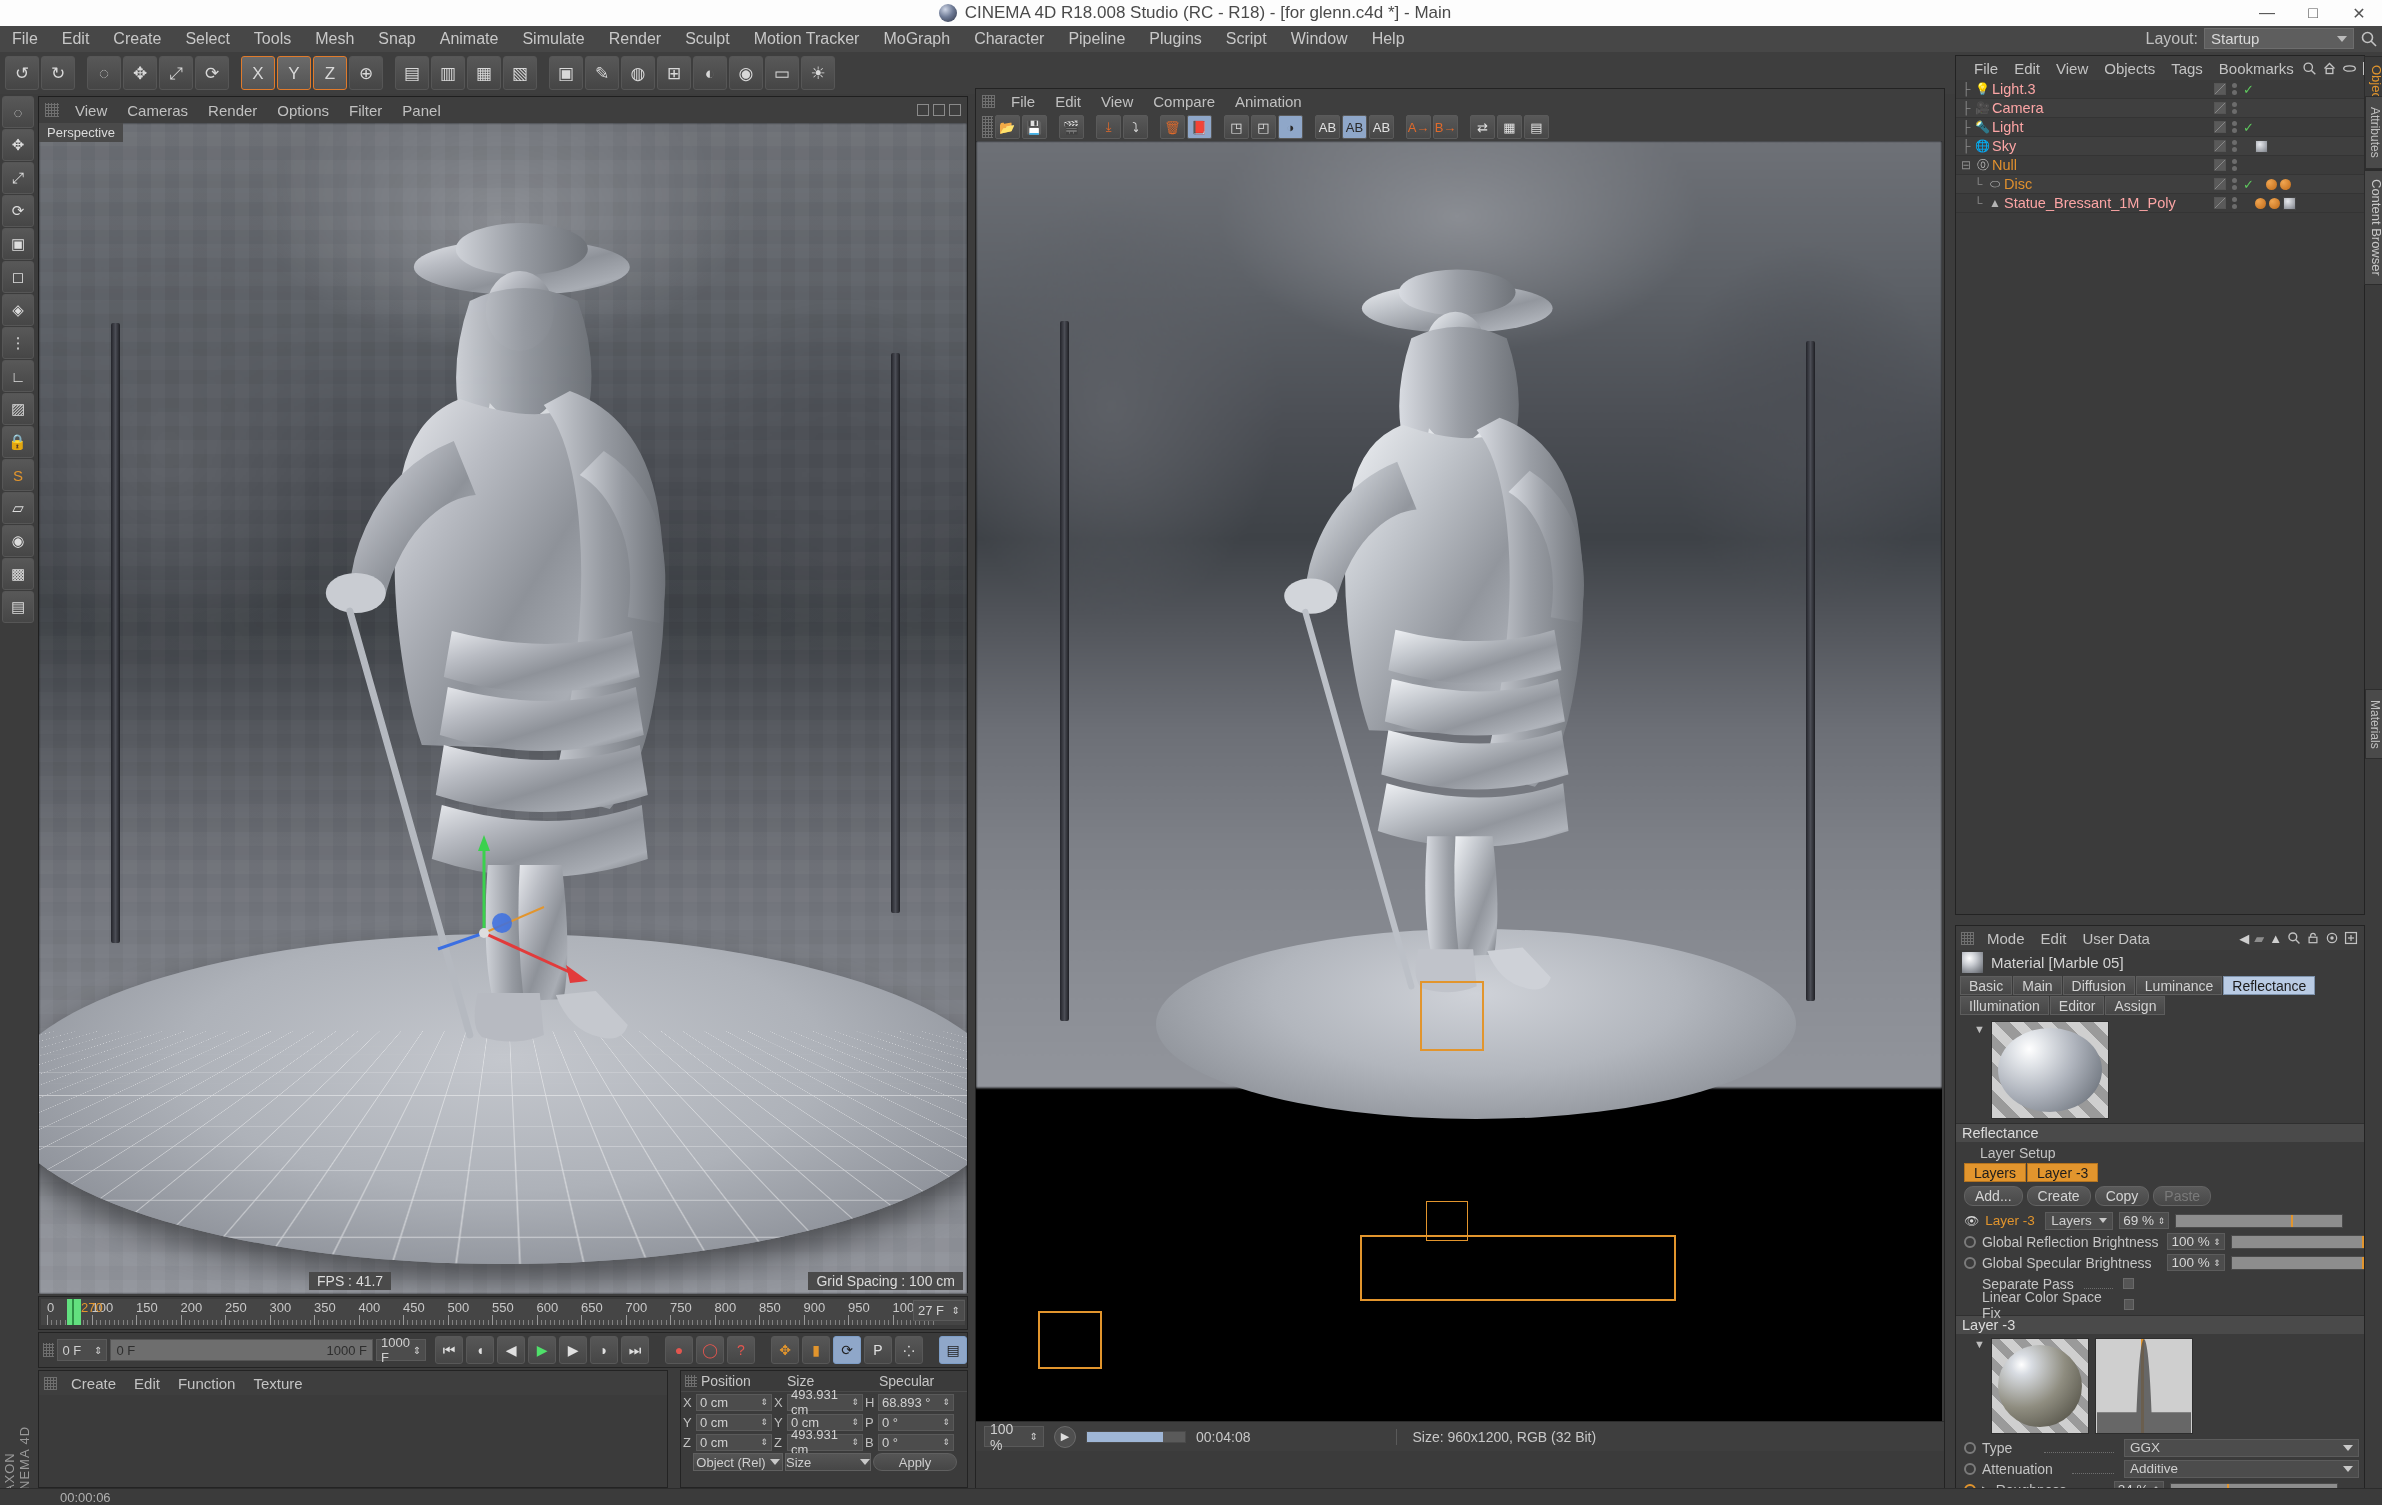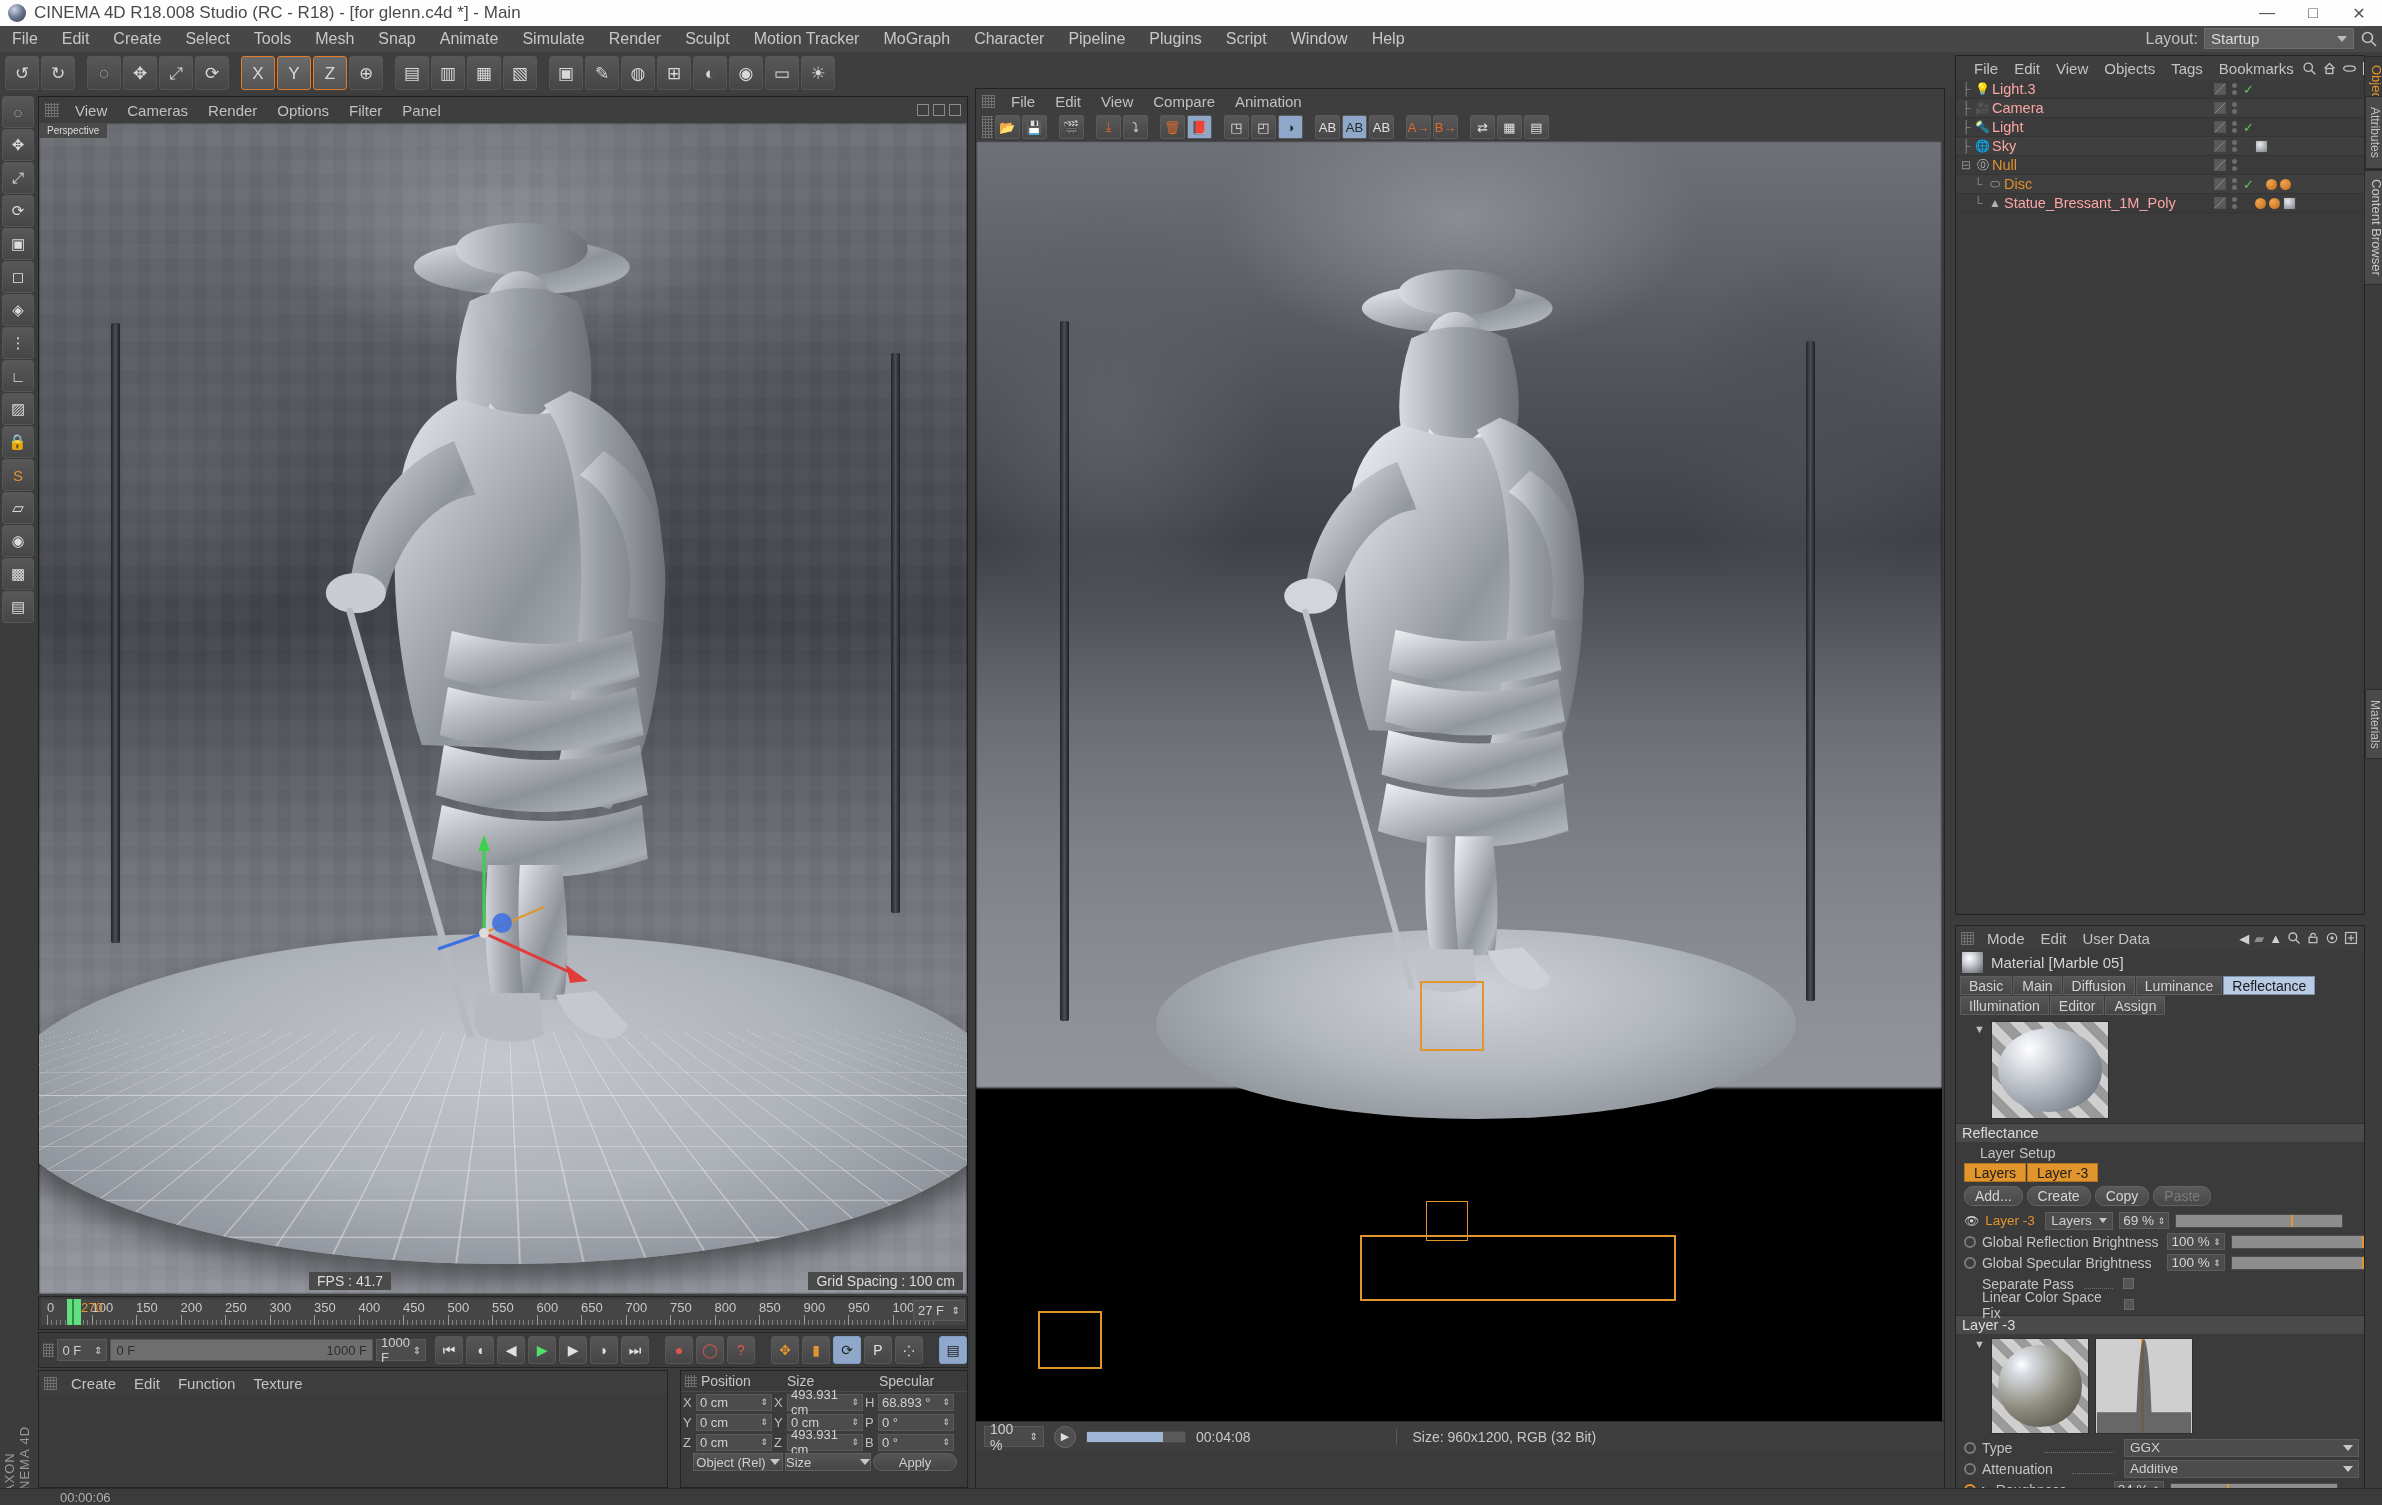--- a/index.html
+++ b/index.html
@@ -2,21 +2,21 @@
 <html><head>
 <meta charset="utf-8">
 <style>
   * { box-sizing: border-box; margin:0; padding:0; }
   html,body { width:2382px; height:1505px; overflow:hidden;
     background:#3c3c3c; font-family:"Liberation Sans", sans-serif; }
   body { position:relative; font-size:17px; color:#b4b4b4; }
 
   
   .titlebar { position:absolute; left:0; top:0; width:2382px; height:26px;
-    background:#fdfdfd; display:flex; align-items:center; }
+    background:#fdfdfd; display:flex; align-items:center;justify-content:center; }
   .titlebar .c4dlogo { width:18px; height:18px; margin-left:8px; margin-right:8px;
     border-radius:50%;
     background:radial-gradient(circle at 35% 30%, #cfd6e6 0%, #6f7b96 45%, #2b3142 100%); }
   .titlebar .ttxt { color:#4a4a4a; font-size:17px; }
   .wbtns { position:absolute; right:0; top:0; height:26px; display:flex; }
   .wbtn { width:46px; height:26px; display:flex; align-items:center; justify-content:center;
      color:#555; font-size:16px; }
 
   
   .menubar { position:absolute; left:0; top:26px; width:2382px; height:26px;
@@ -46,21 +46,21 @@
   .vpmenu { height:26px; background:#3e3e3e; display:flex; align-items:center; }
   .vpmenu .grip { width:14px;height:14px;margin:0 6px;
     background-image:repeating-linear-gradient(0deg,#7d7d7d 0 1px,transparent 1px 3px),
     repeating-linear-gradient(90deg,#7d7d7d 0 1px,transparent 1px 3px); opacity:.8;}
   .vpmenu .mi { padding:0 10px; font-size:15px; color:#c0c0c0; }
   .vpicons { margin-left:auto; display:flex; gap:4px; padding-right:6px; }
   .vpicons div { width:12px;height:12px;border:1px solid #8a8a8a; }
   .vpbody { position:relative; width:100%; height:1171px; overflow:hidden;
      background:#1d1e21; }
   .persp-lbl { position:absolute; left:0; top:0; z-index:20; background:#4a4a4a;
-    color:#dcdcdc; font-size:10px; padding:2px 8px; }
+    color:#dcdcdc; font-size:13px; padding:2px 8px; }
   .fps-lbl { position:absolute; left:270px; bottom:4px; z-index:20; background:#4a4a4a;
     color:#dcdcdc; font-size:14px; padding:1px 8px; }
   .grid-lbl { position:absolute; right:4px; bottom:4px; z-index:20; background:#4a4a4a;
     color:#dcdcdc; font-size:14px; padding:1px 8px; }
 
   
   .bg-street { position:absolute; inset:0;
     background:
       radial-gradient(ellipse 240px 300px at 14% 28%, #5d6066 0%, transparent 70%),
       radial-gradient(ellipse 200px 260px at 86% 30%, #4c4f55 0%, transparent 70%),

